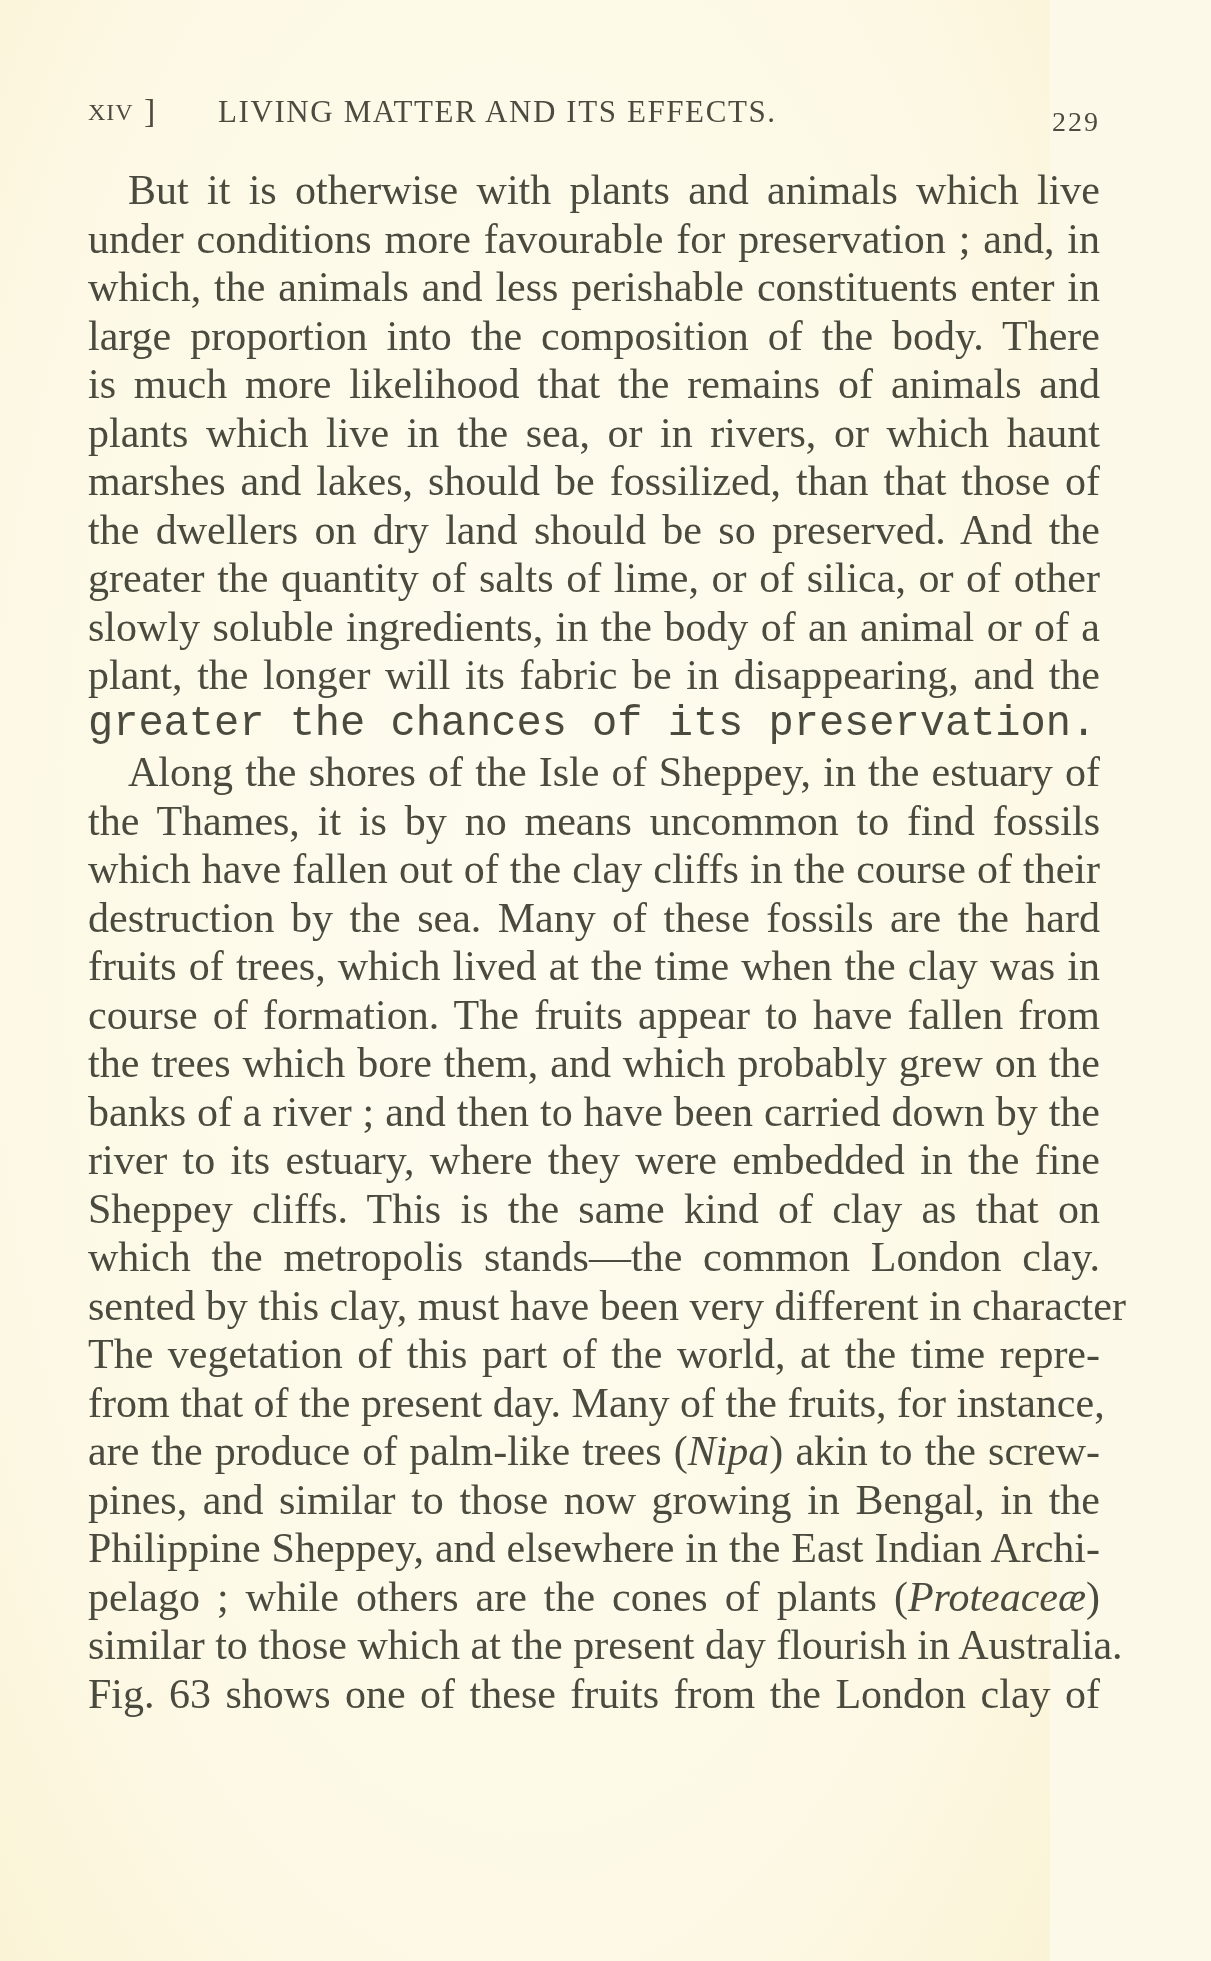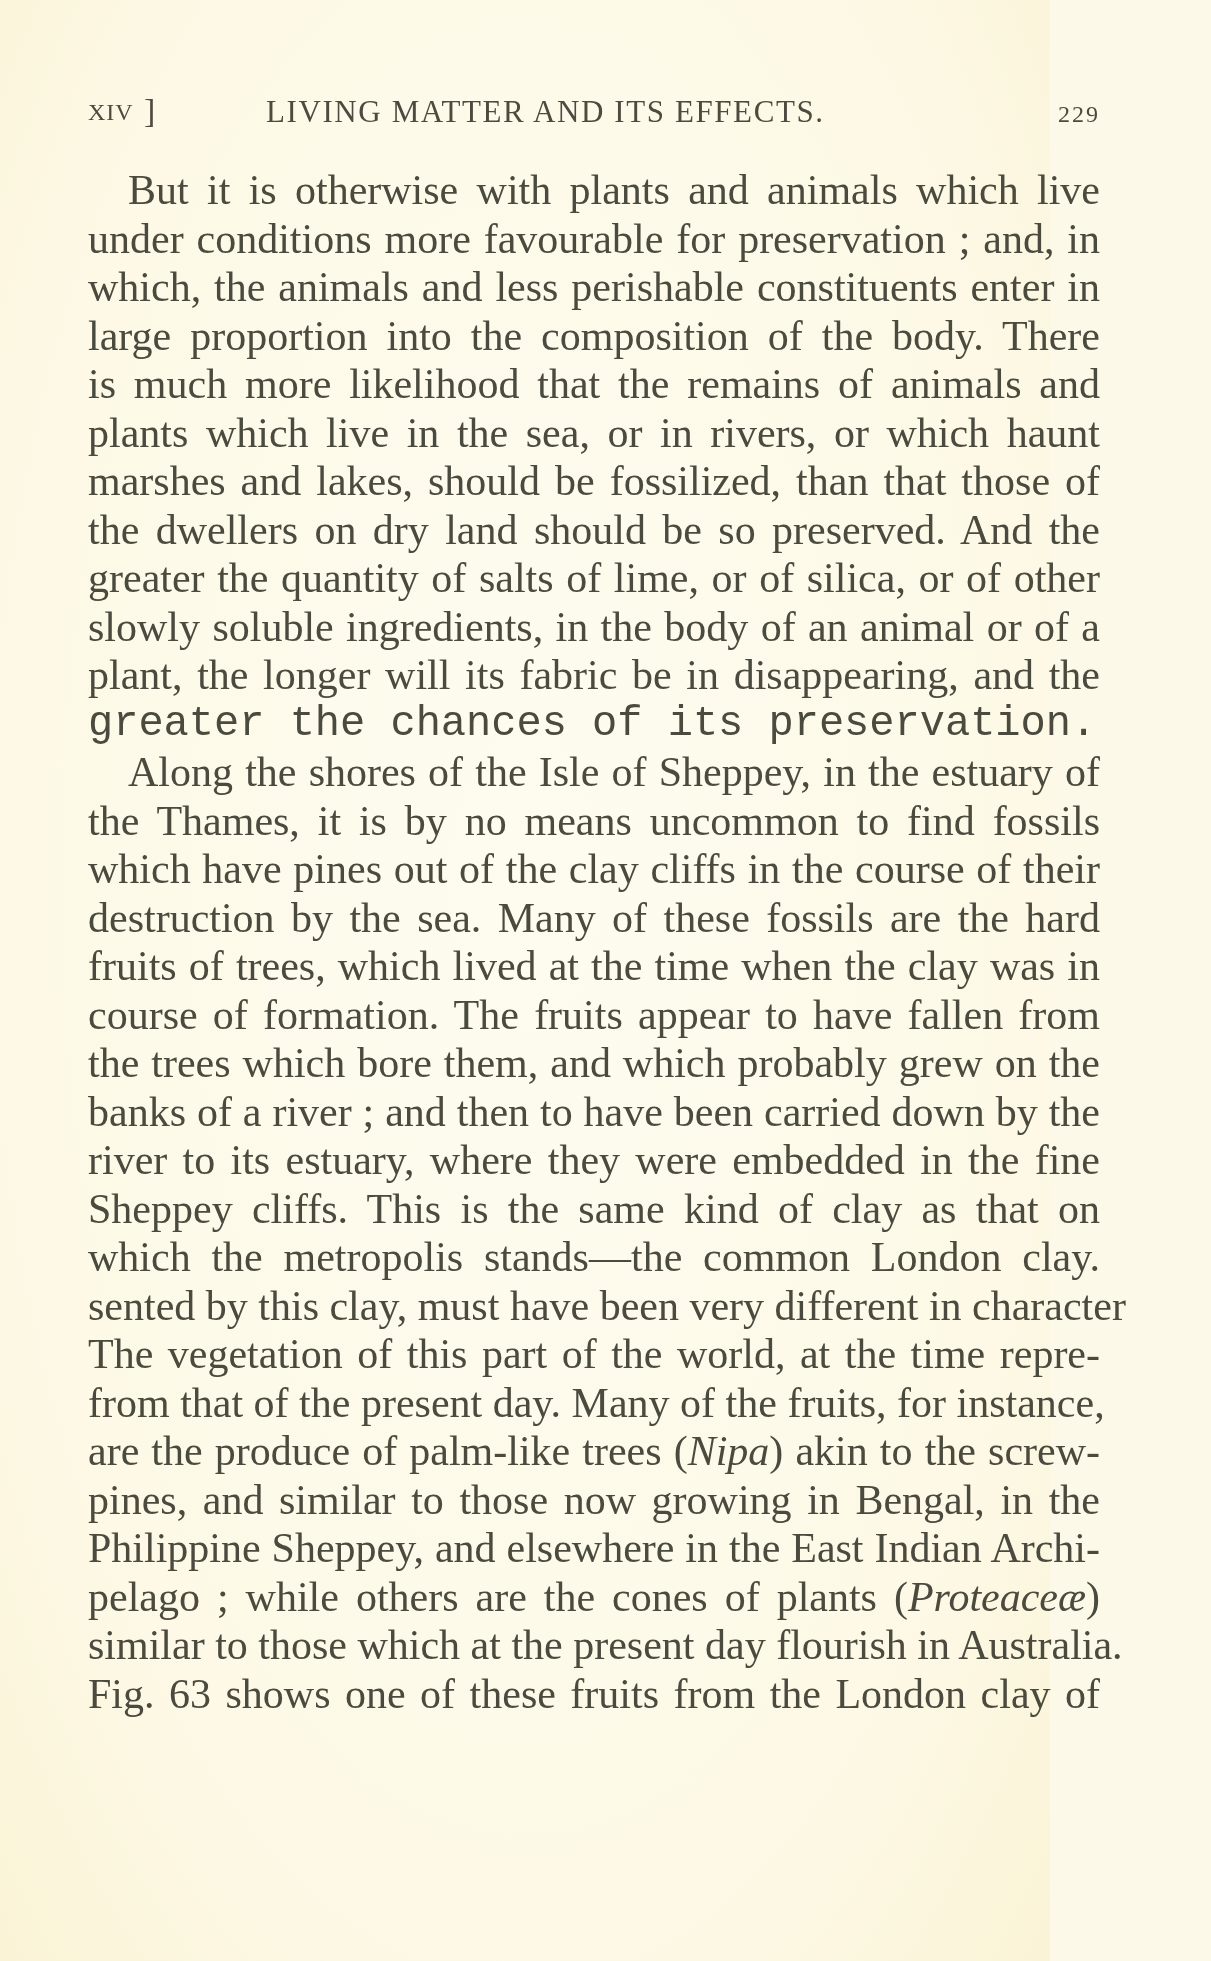--- a/index.html
+++ b/index.html
@@ -42,27 +42,26 @@
     left: 56px;
     top: -1px;
     font-size: 34px;
   }
   .rh-title {
     position: absolute;
     left: 130px;
     top: 0;
     letter-spacing: 1.6px;
     font-size: 31px;
-    margin-left: 48px;
   }
   .rh-page {
     position: absolute;
     right: 0;
-    top: 2px;
-    font-size: 24px;
+    top: 10px;
+    font-size: 28px;
     letter-spacing: 2px;
   }
   .body-text {
     position: absolute;
     left: 88px;
     top: 166px;
     width: 1012px;
     font-family: "Liberation Serif", serif;
     color: #4a4a3e;
     font-size: 42px;
@@ -106,21 +105,21 @@
       <span class="line">is much more likelihood that the remains of animals and</span>
       <span class="line">plants which live in the sea, or in rivers, or which haunt</span>
       <span class="line">marshes and lakes, should be fossilized, than that those of</span>
       <span class="line">the dwellers on dry land should be so preserved.  And the</span>
       <span class="line">greater the quantity of salts of lime, or of silica, or of other</span>
       <span class="line">slowly soluble ingredients, in the body of an animal or of a</span>
       <span class="line">plant, the longer will its fabric be in disappearing, and the</span>
       <span class="line last">greater the chances of its preservation.</span>
       <span class="line indent">Along the shores of the Isle of Sheppey, in the estuary of</span>
       <span class="line">the Thames, it is by no means uncommon to find fossils</span>
-      <span class="line">which have pines out of the clay cliffs in the course of their</span>
+      <span class="line">which have fallen out of the clay cliffs in the course of their</span>
       <span class="line">destruction by the sea.  Many of these fossils are the hard</span>
       <span class="line">fruits of trees, which lived at the time when the clay was in</span>
       <span class="line">course of formation.  The fruits appear to have fallen from</span>
       <span class="line">the trees which bore them, and which probably grew on the</span>
       <span class="line">banks of a river ; and then to have been carried down by the</span>
       <span class="line">river to its estuary, where they were embedded in the fine</span>
       <span class="line">Sheppey cliffs.  This is the same kind of clay as that on</span>
       <span class="line">which the metropolis stands—the common London clay.</span>
       <span class="line">sented by this clay, must have been very different in character</span>
       <span class="line">The vegetation of this part of the world, at the time repre-</span>

